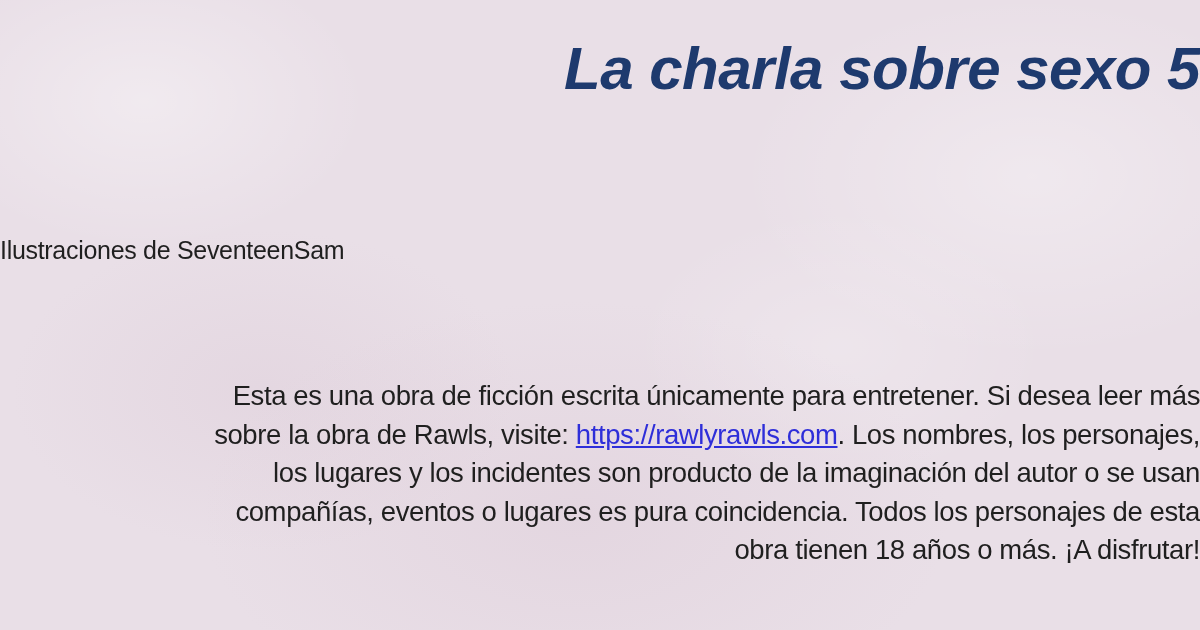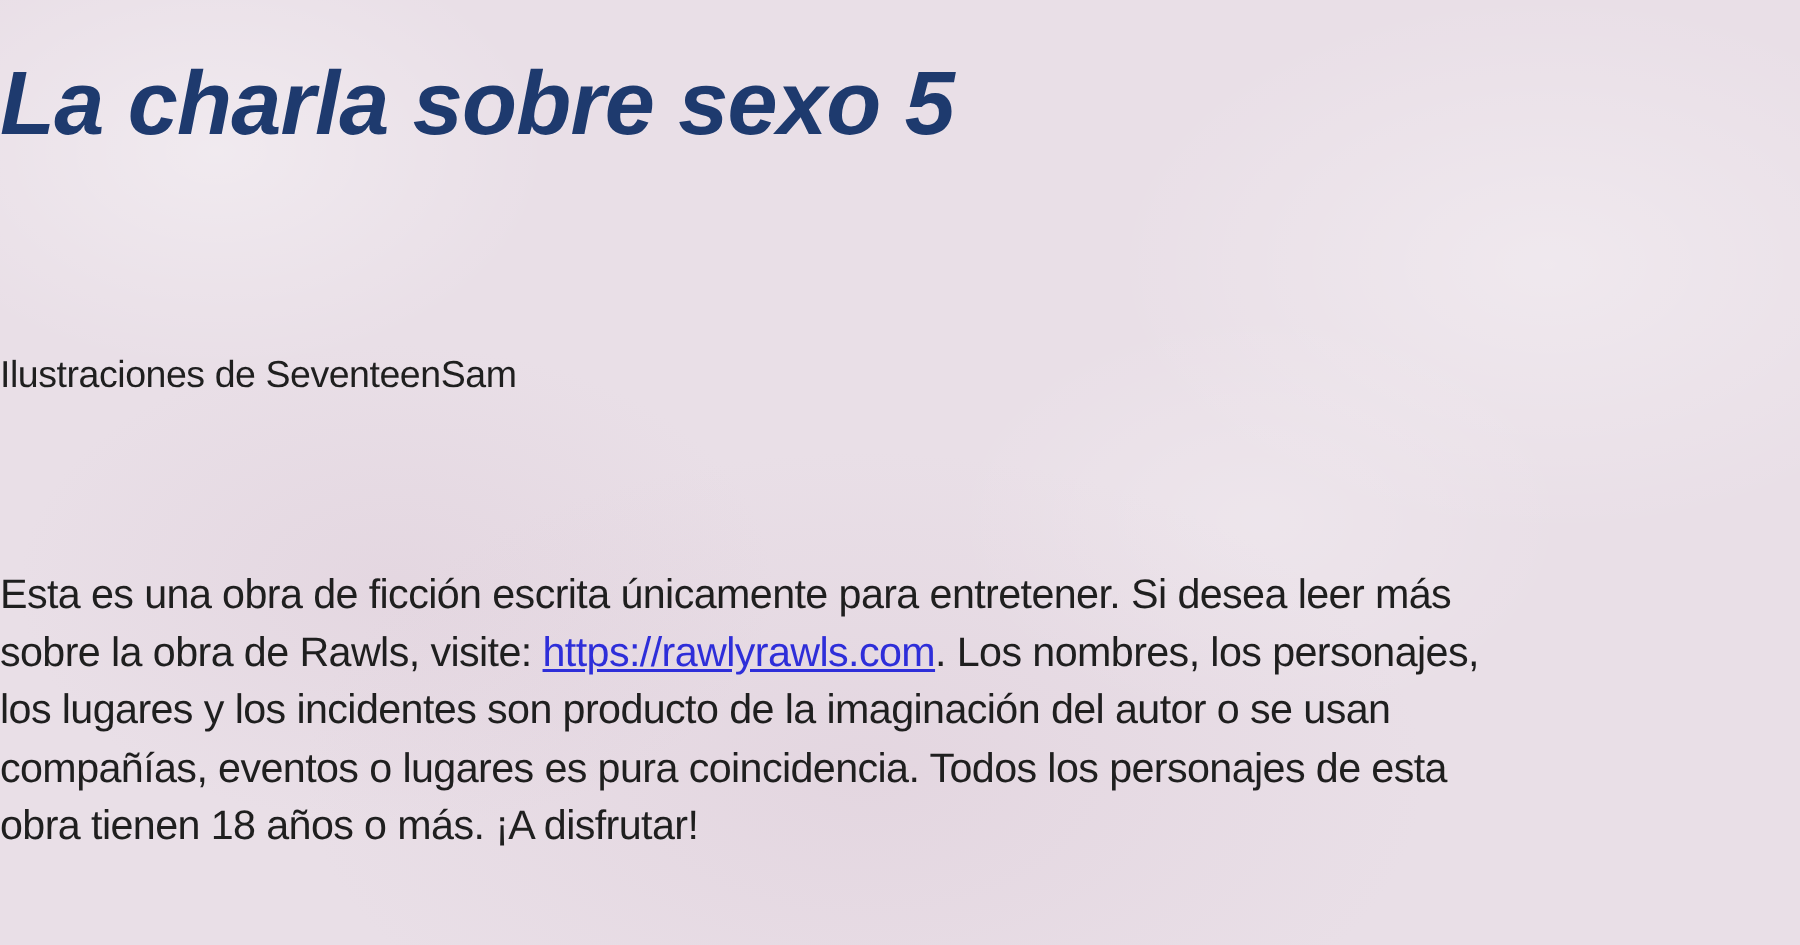--- a/index.html
+++ b/index.html
@@ -14,21 +14,21 @@
       radial-gradient(ellipse 420px 260px at 86% 28%, rgba(255,255,255,0.30), transparent 70%),
       radial-gradient(ellipse 520px 300px at 48% 82%, rgba(213,191,206,0.28), transparent 72%),
       radial-gradient(ellipse 360px 230px at 22% 62%, rgba(216,196,210,0.30), transparent 70%),
       radial-gradient(ellipse 300px 200px at 70% 55%, rgba(255,255,255,0.20), transparent 70%);
     font-family: "Liberation Sans", "DejaVu Sans", sans-serif;
   }
   .title {
     position: absolute;
     top: 36px; left: 0; right: 0;
     margin: 0;
-    text-align: left;
+    text-align: right;
     font-family: "Liberation Sans", sans-serif;
     font-style: italic;
     font-weight: 700;
     font-size: 60px;
     letter-spacing: -0.5px;
     line-height: 1.1;
     color: var(--title, #1e3a6e);
   }
   .credits {
     position: absolute;
@@ -36,21 +36,21 @@
     display: flex;
     justify-content: space-between;
     gap: 88px;
     font-size: 25px;
     letter-spacing: -0.3px;
     color: var(--text, #1f1f1f);
   }
   .disclaimer {
     position: absolute;
     top: 377px; left: 0; right: 0;
-    text-align: left;
+    text-align: right;
     font-size: 27.5px;
     letter-spacing: -0.4px;
     line-height: 38.5px;
     color: var(--text, #1f1f1f);
   }
   .dline { white-space: nowrap; }
   .link {
     color: var(--link, #2e2ed9);
     text-decoration: underline;
     cursor: pointer;

